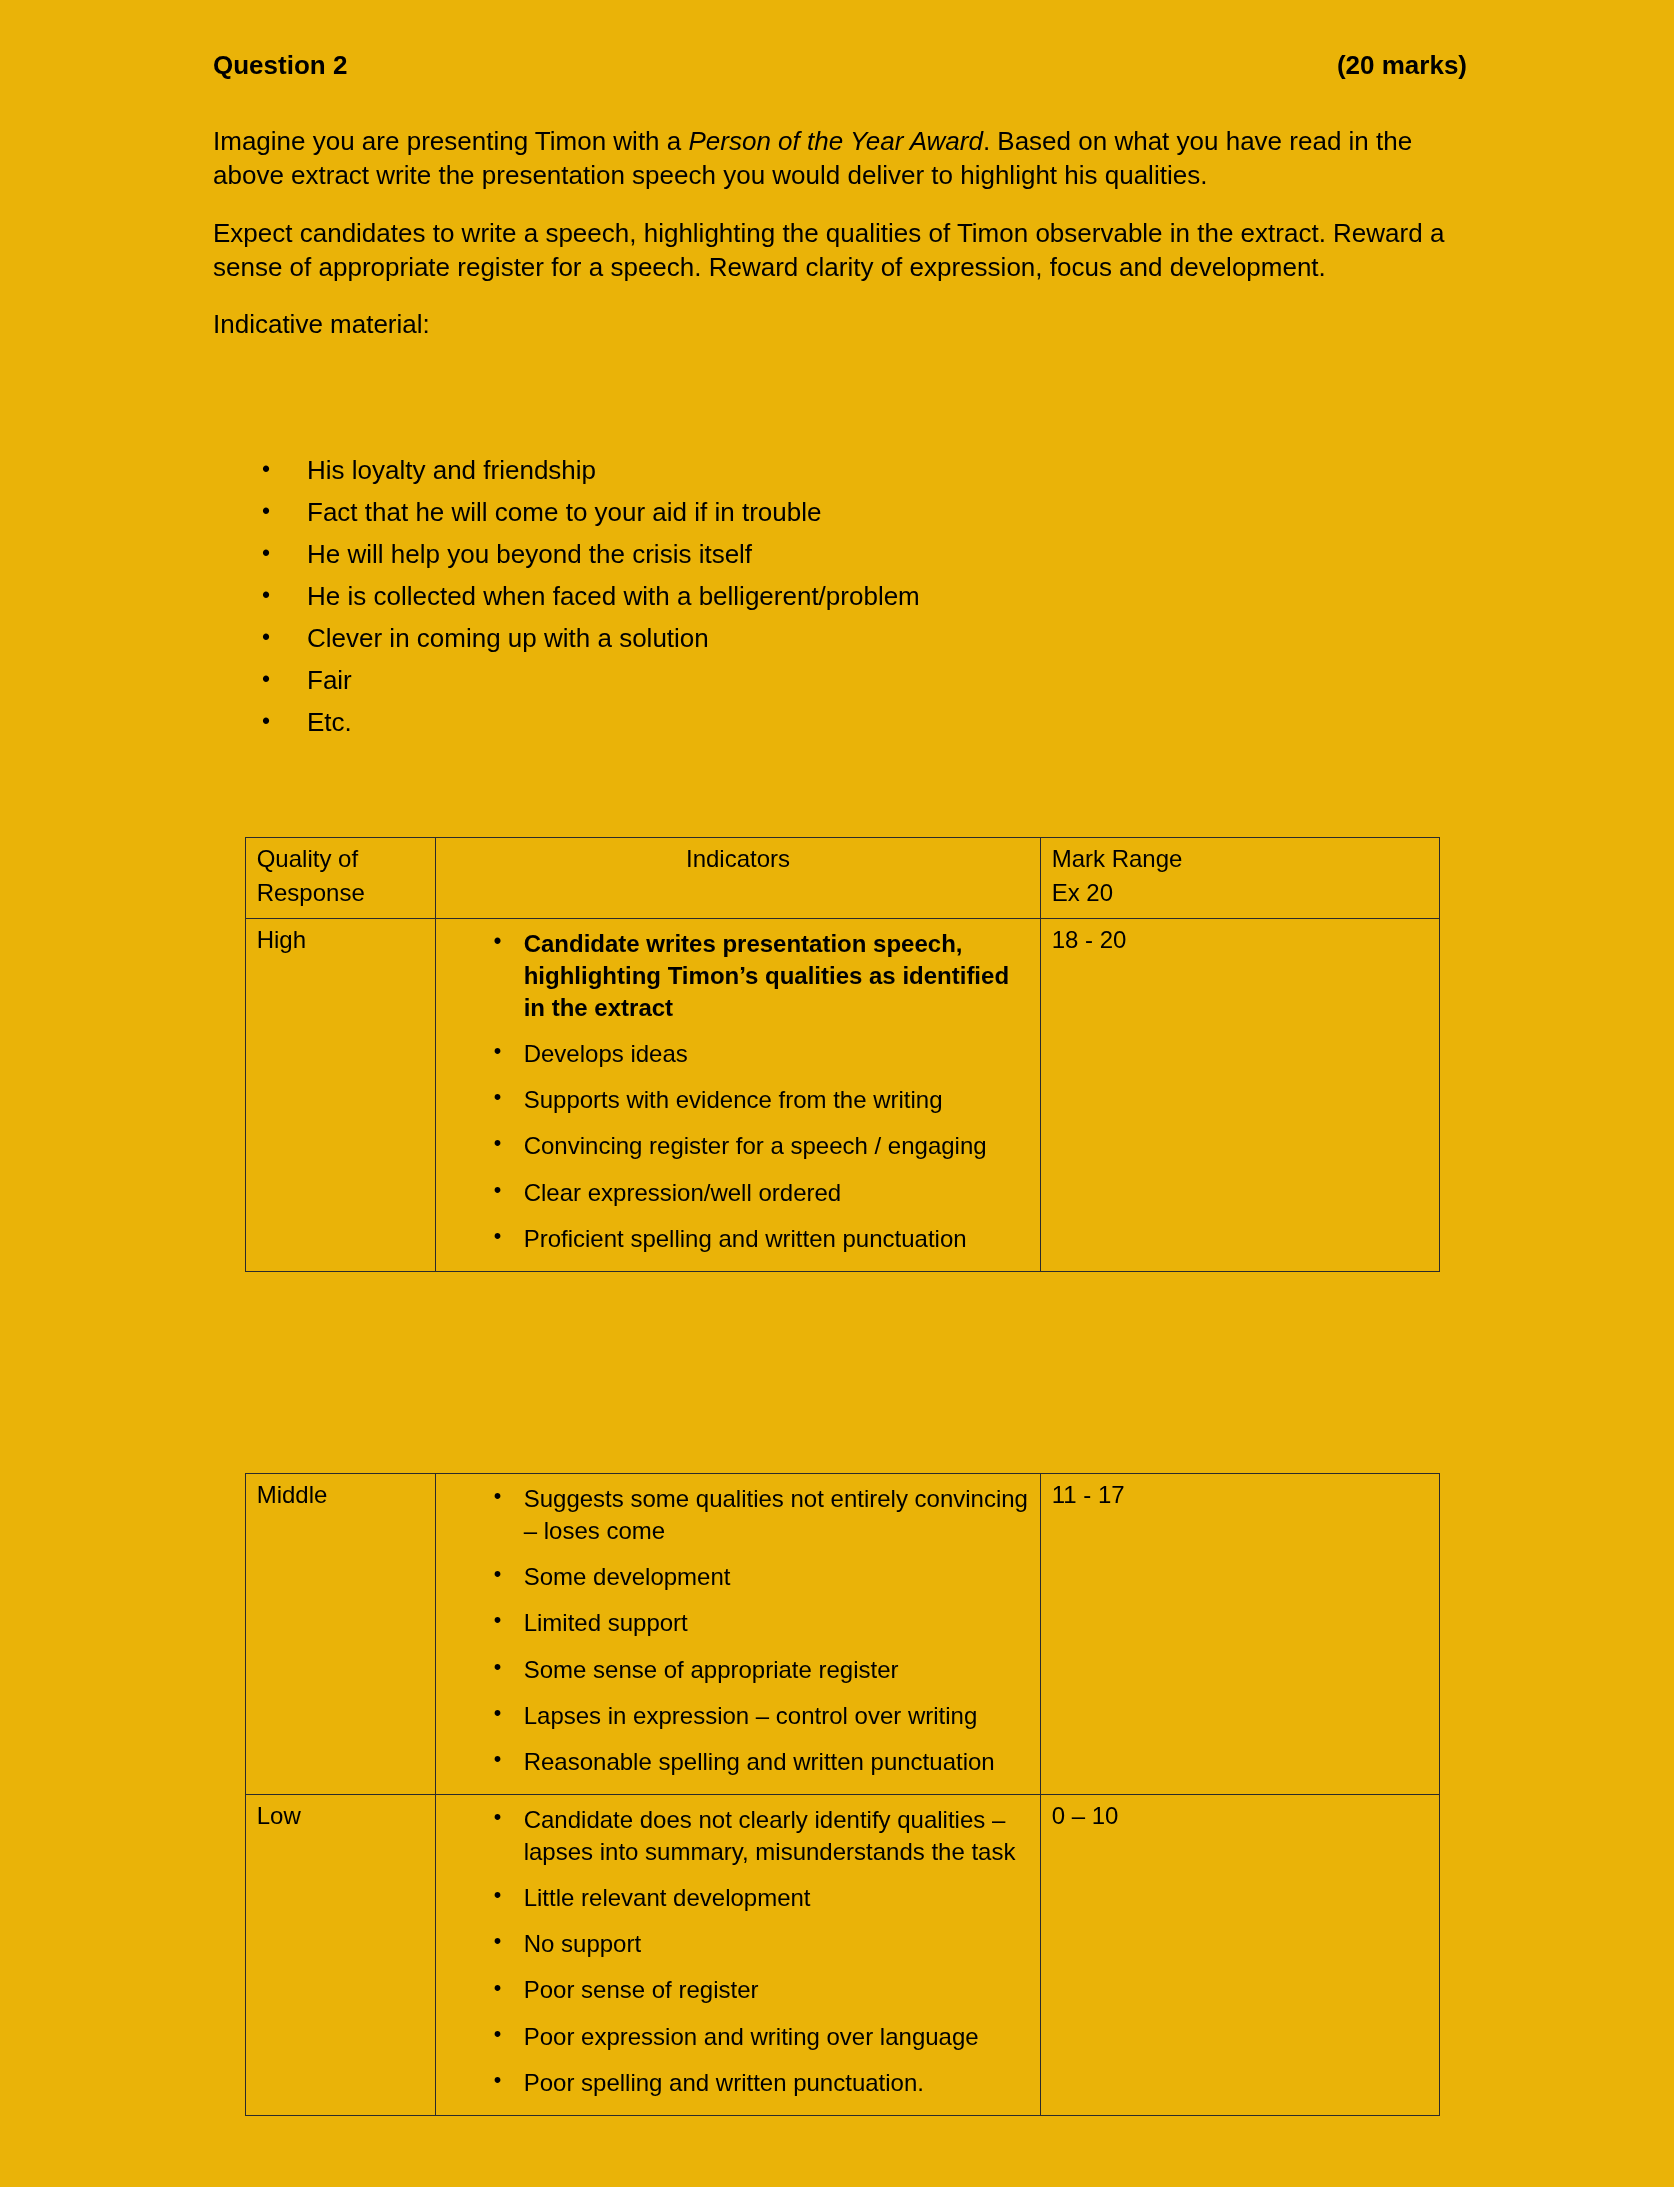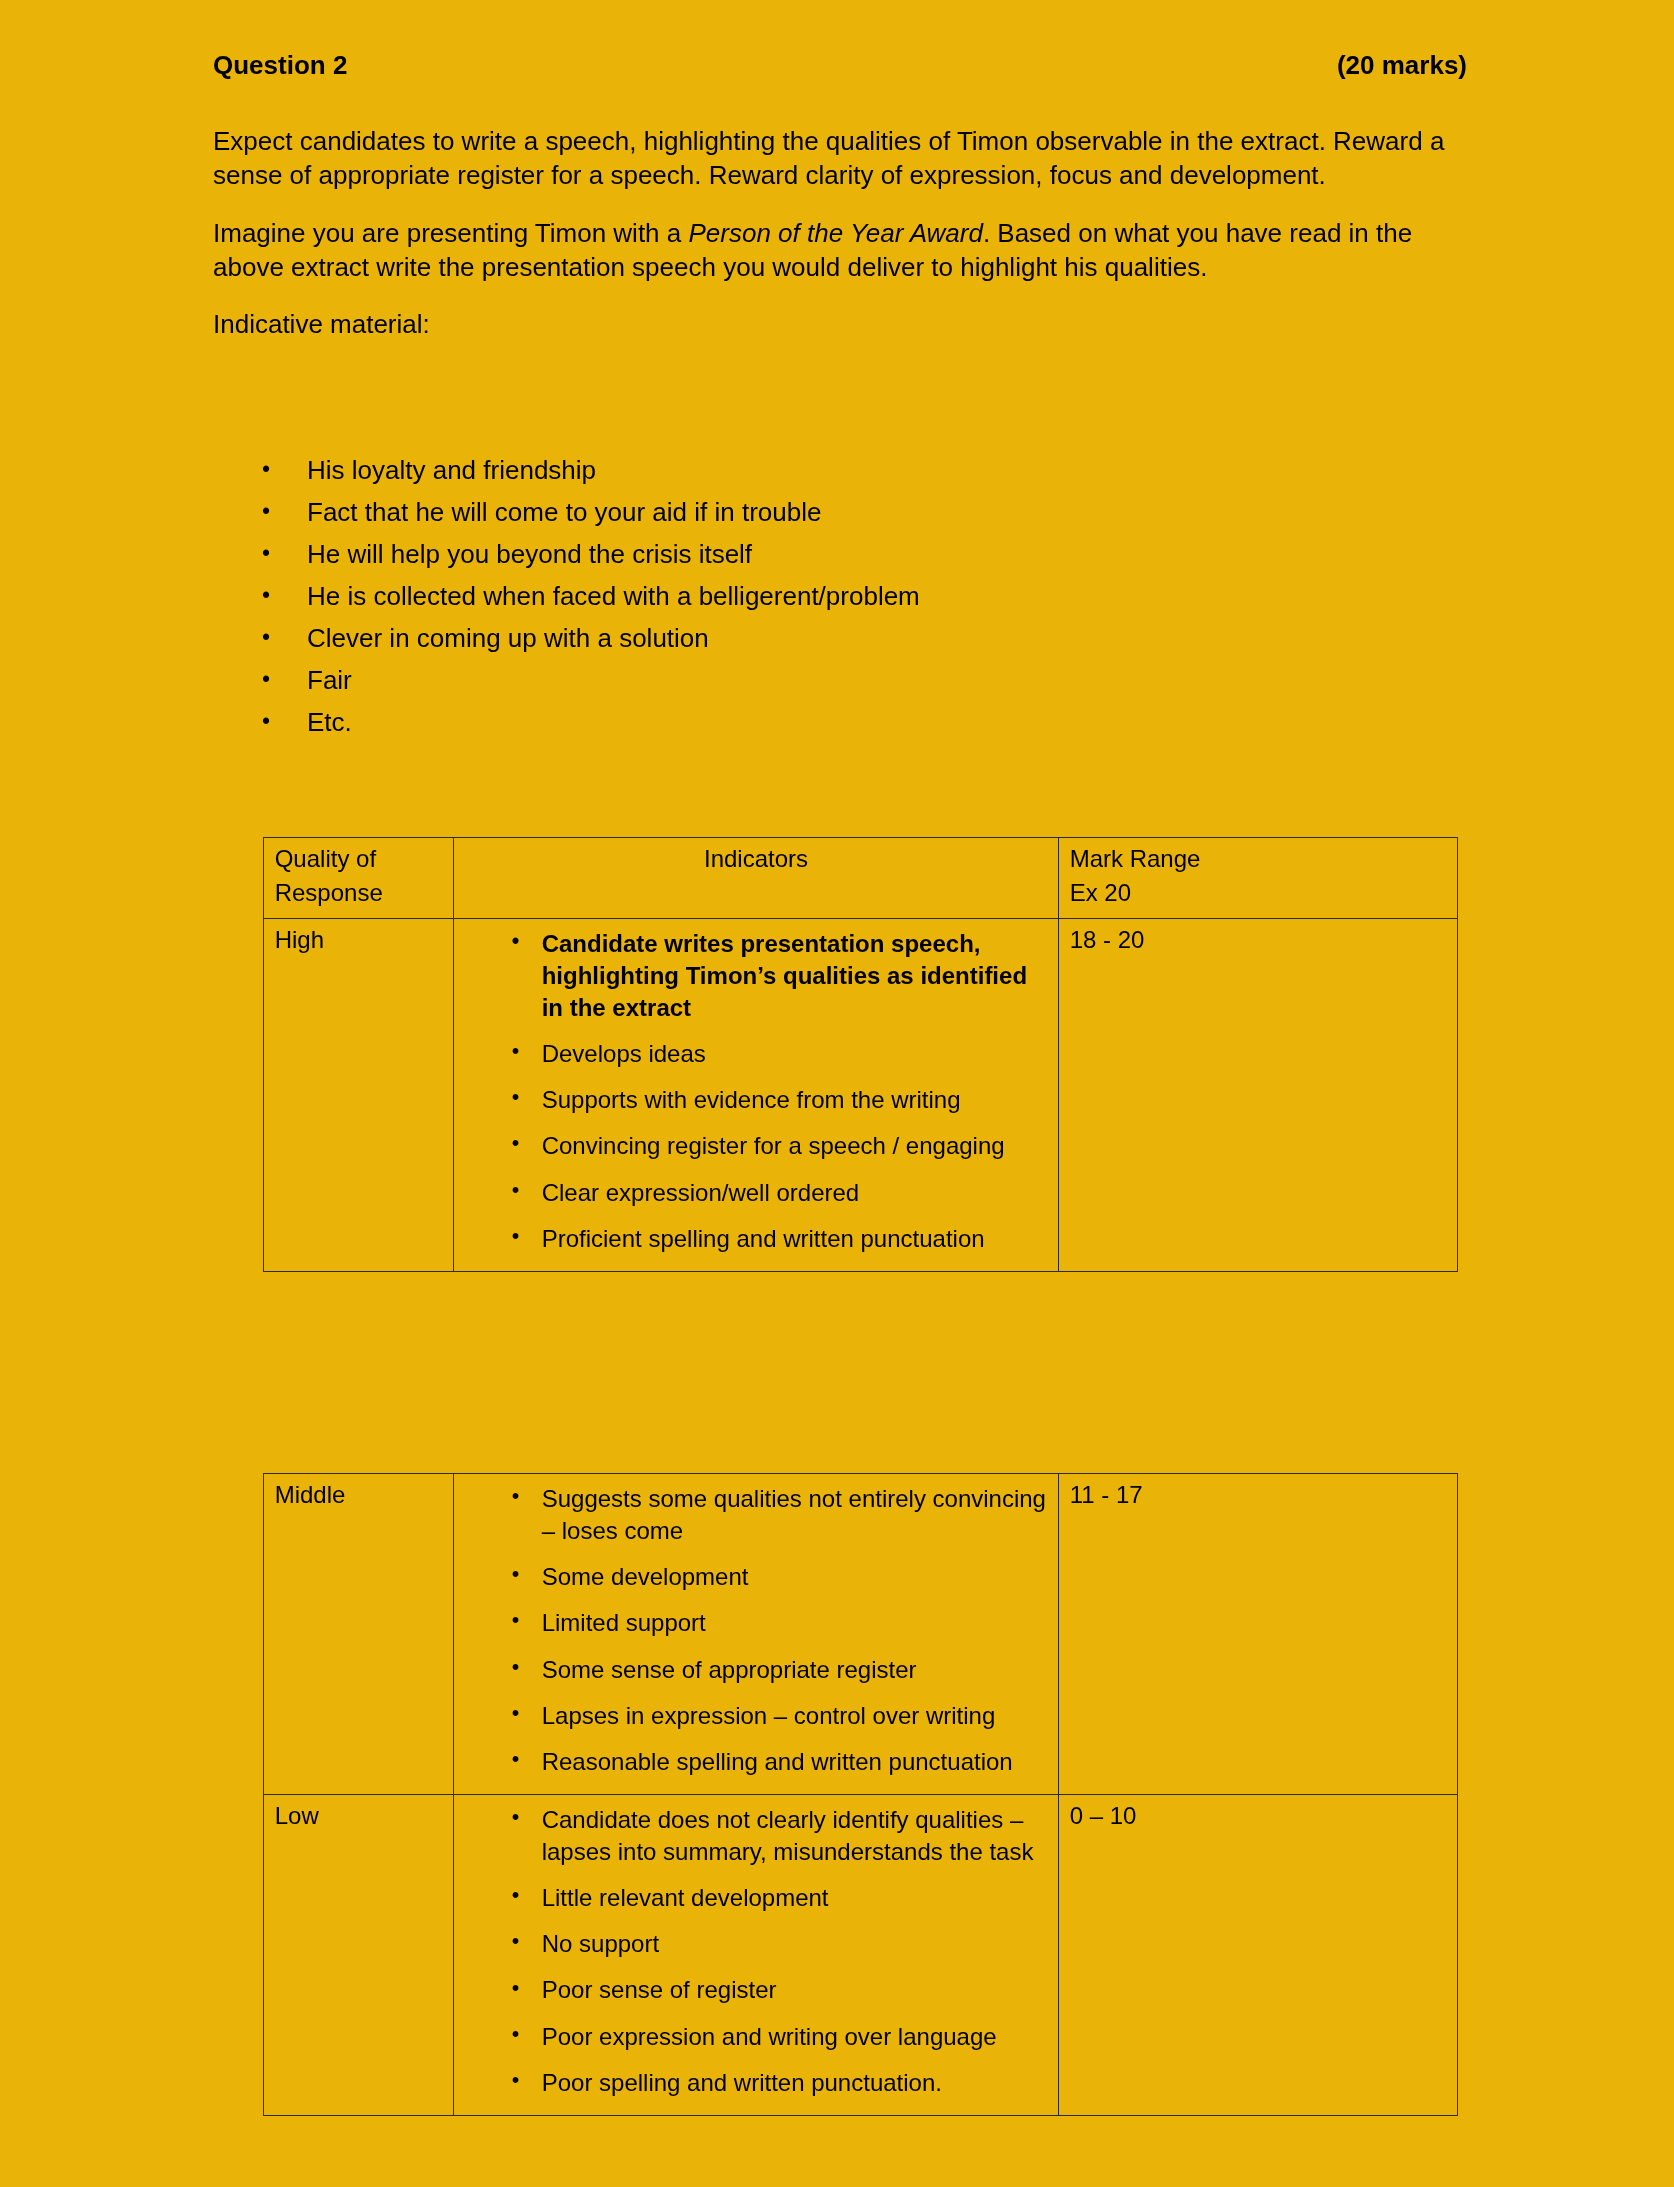--- a/index.html
+++ b/index.html
@@ -79,21 +79,21 @@
     font-size: 23px;
     line-height: 1.05;
   }
 
   
   table.rubric {
     position: absolute;
     border-collapse: collapse;
     table-layout: fixed;
     width: 1195px;
-    left: 263px;
+    left: 245px;
     padding-left: 35px;
   }
   table.rubric td {
     border: 1.4px solid #2b2b2b;
     vertical-align: top;
     padding: 9px 10.7px 12.5px 10.7px;
     font-size: 24px;
     line-height: 1.03;
   }
   .col-q   { width: 190px; }
@@ -140,22 +140,22 @@
 <body>
 
 <div class="page">
 
   <div class="qheader">
     <span>Question 2</span>
     <span>(20 marks)</span>
   </div>
 
   <div class="body-block">
+    <p class="para"><span>Imagine you are presenting Timon with a </span><i>Person of the Year Award</i><span>.  Based on what you have read in the above extract write the presentation speech you would deliver to highlight his qualities.</span></p>
     <p class="para">Expect candidates to write a speech, highlighting the qualities of Timon observable in the extract.  Reward a sense of appropriate register for a speech.  Reward clarity of expression, focus and development.</p>
-    <p class="para"><span>Imagine you are presenting Timon with a </span><i>Person of the Year Award</i><span>.  Based on what you have read in the above extract write the presentation speech you would deliver to highlight his qualities.</span></p>
     <p class="para">Indicative material:</p>
   </div>
 
   <ul class="ind-list" id="indicative-list">
       <li><span class="dot">•</span><span>His loyalty and friendship</span></li>
       <li><span class="dot">•</span><span>Fact that he will come to your aid if in trouble</span></li>
       <li><span class="dot">•</span><span>He will help you beyond the crisis itself</span></li>
       <li><span class="dot">•</span><span>He is collected when faced with a belligerent/problem</span></li>
       <li><span class="dot">•</span><span>Clever in coming up with a solution</span></li>
       <li><span class="dot">•</span><span>Fair</span></li>

